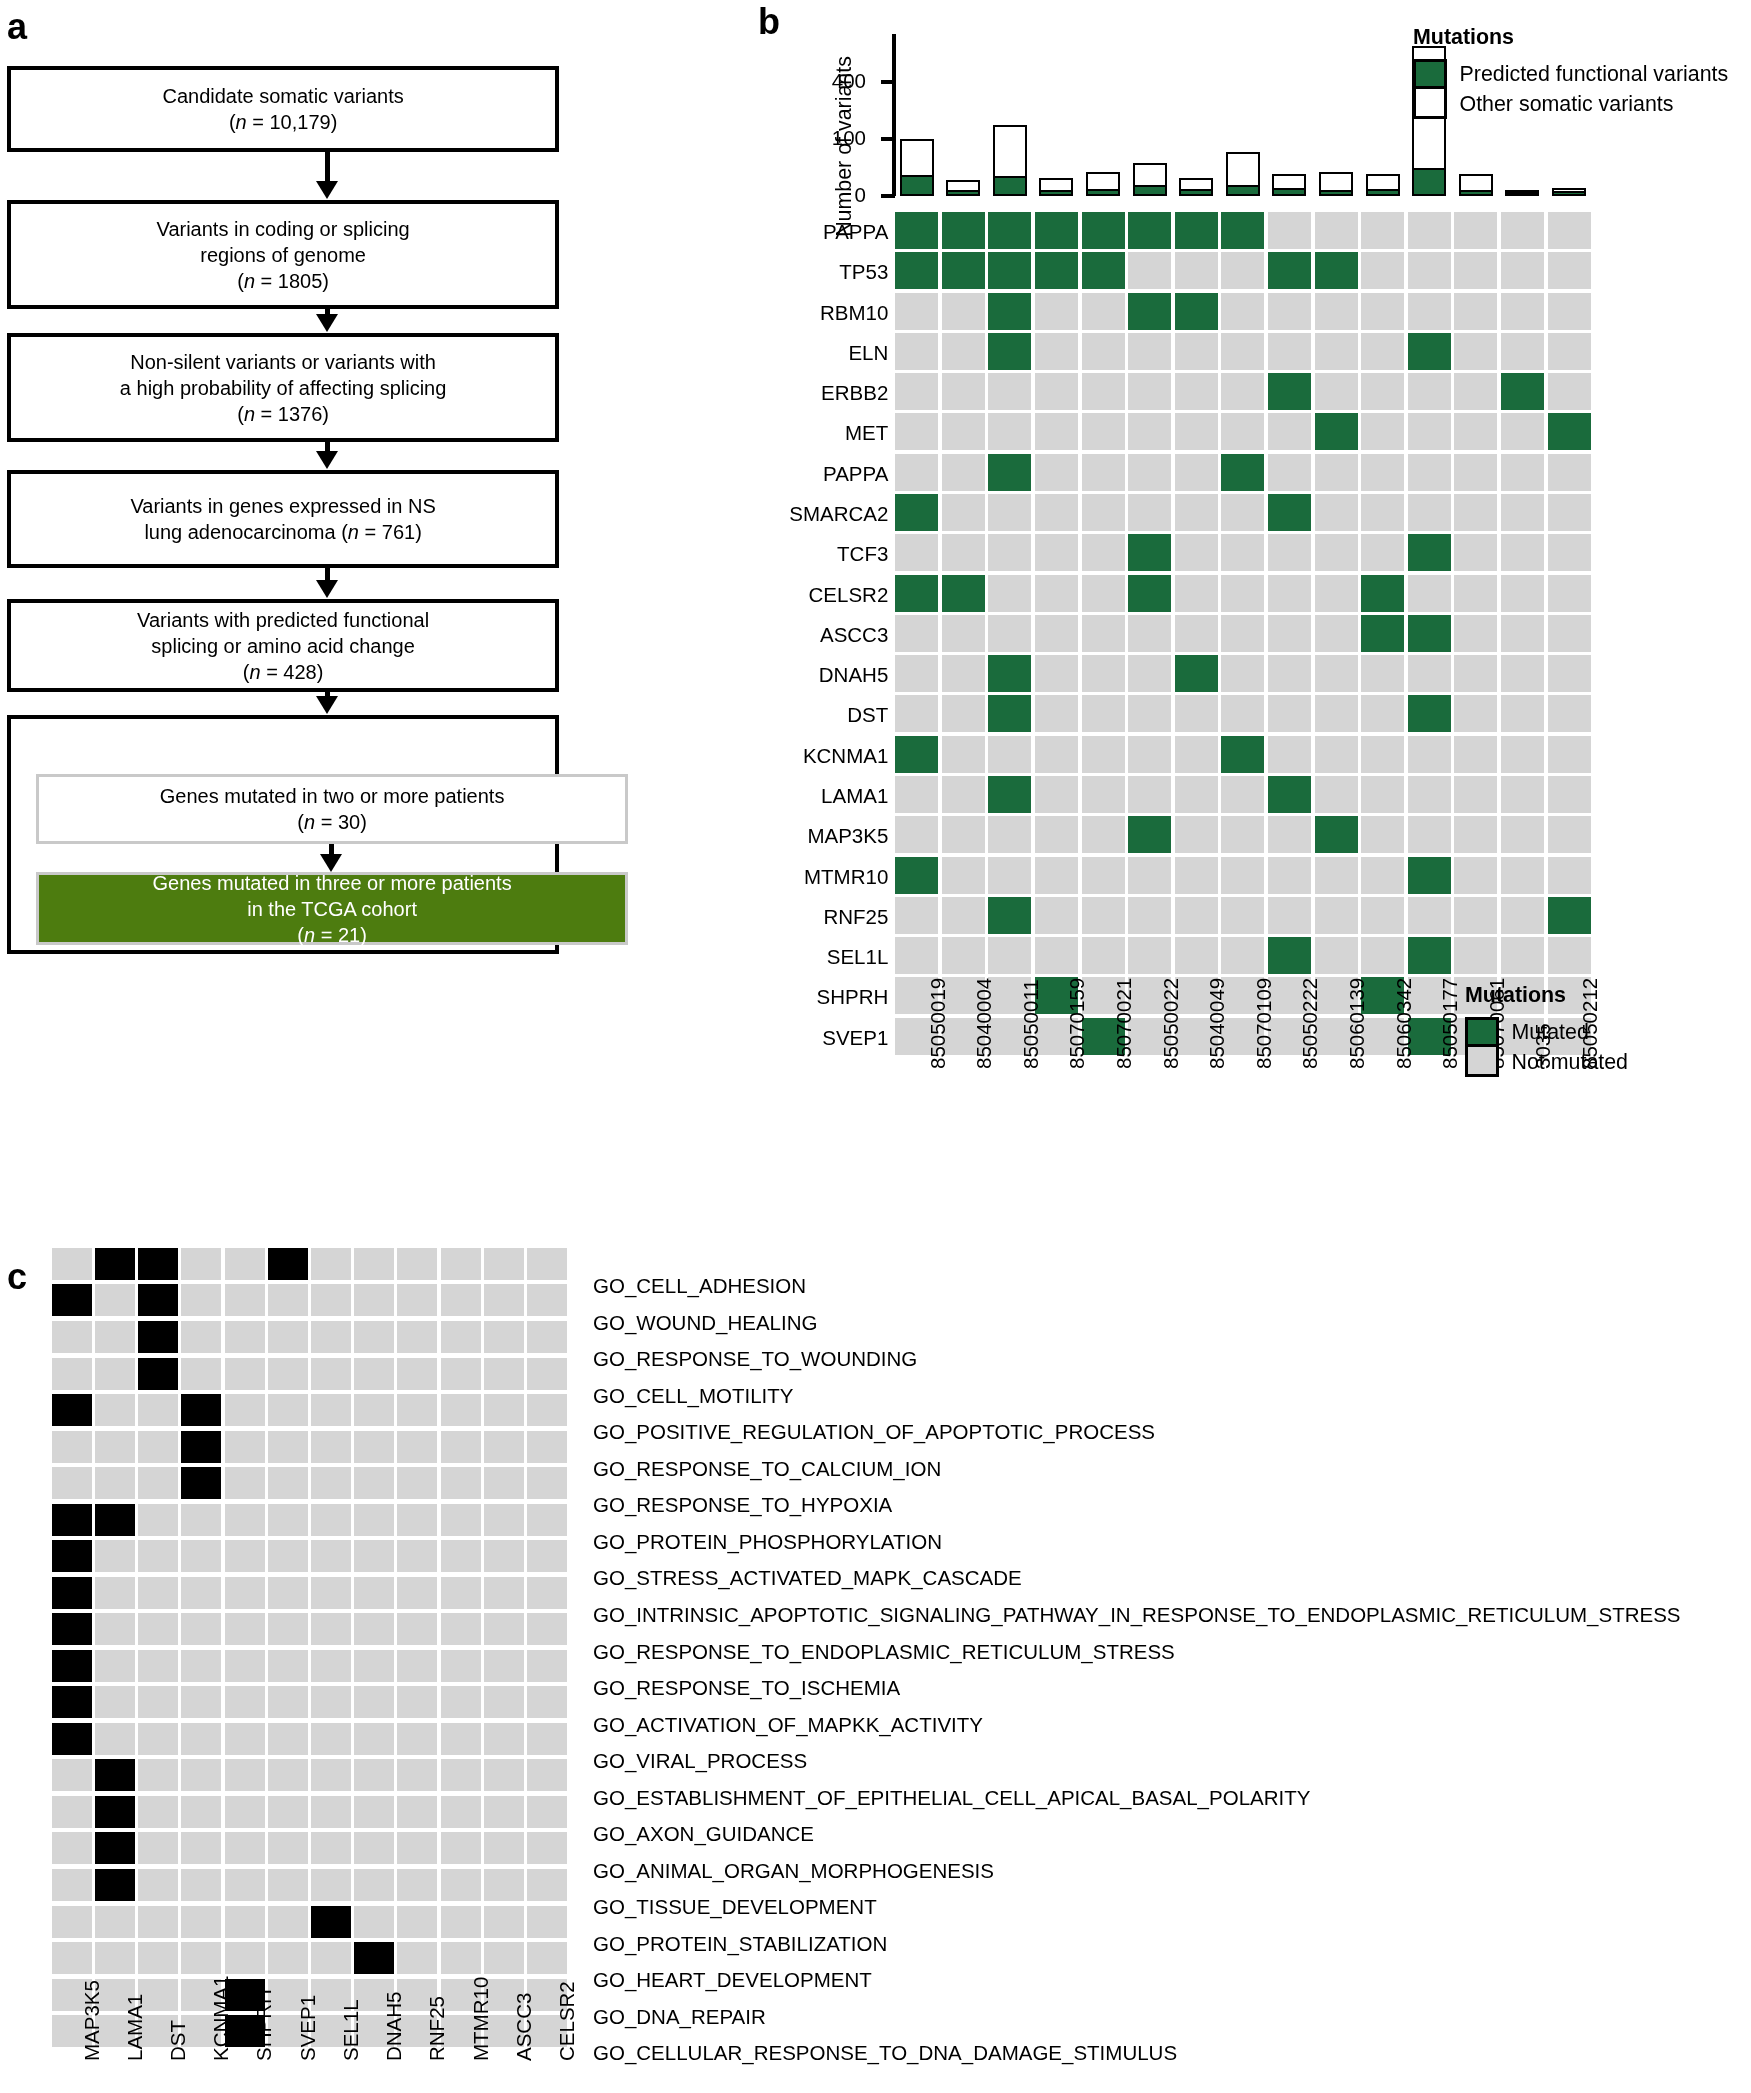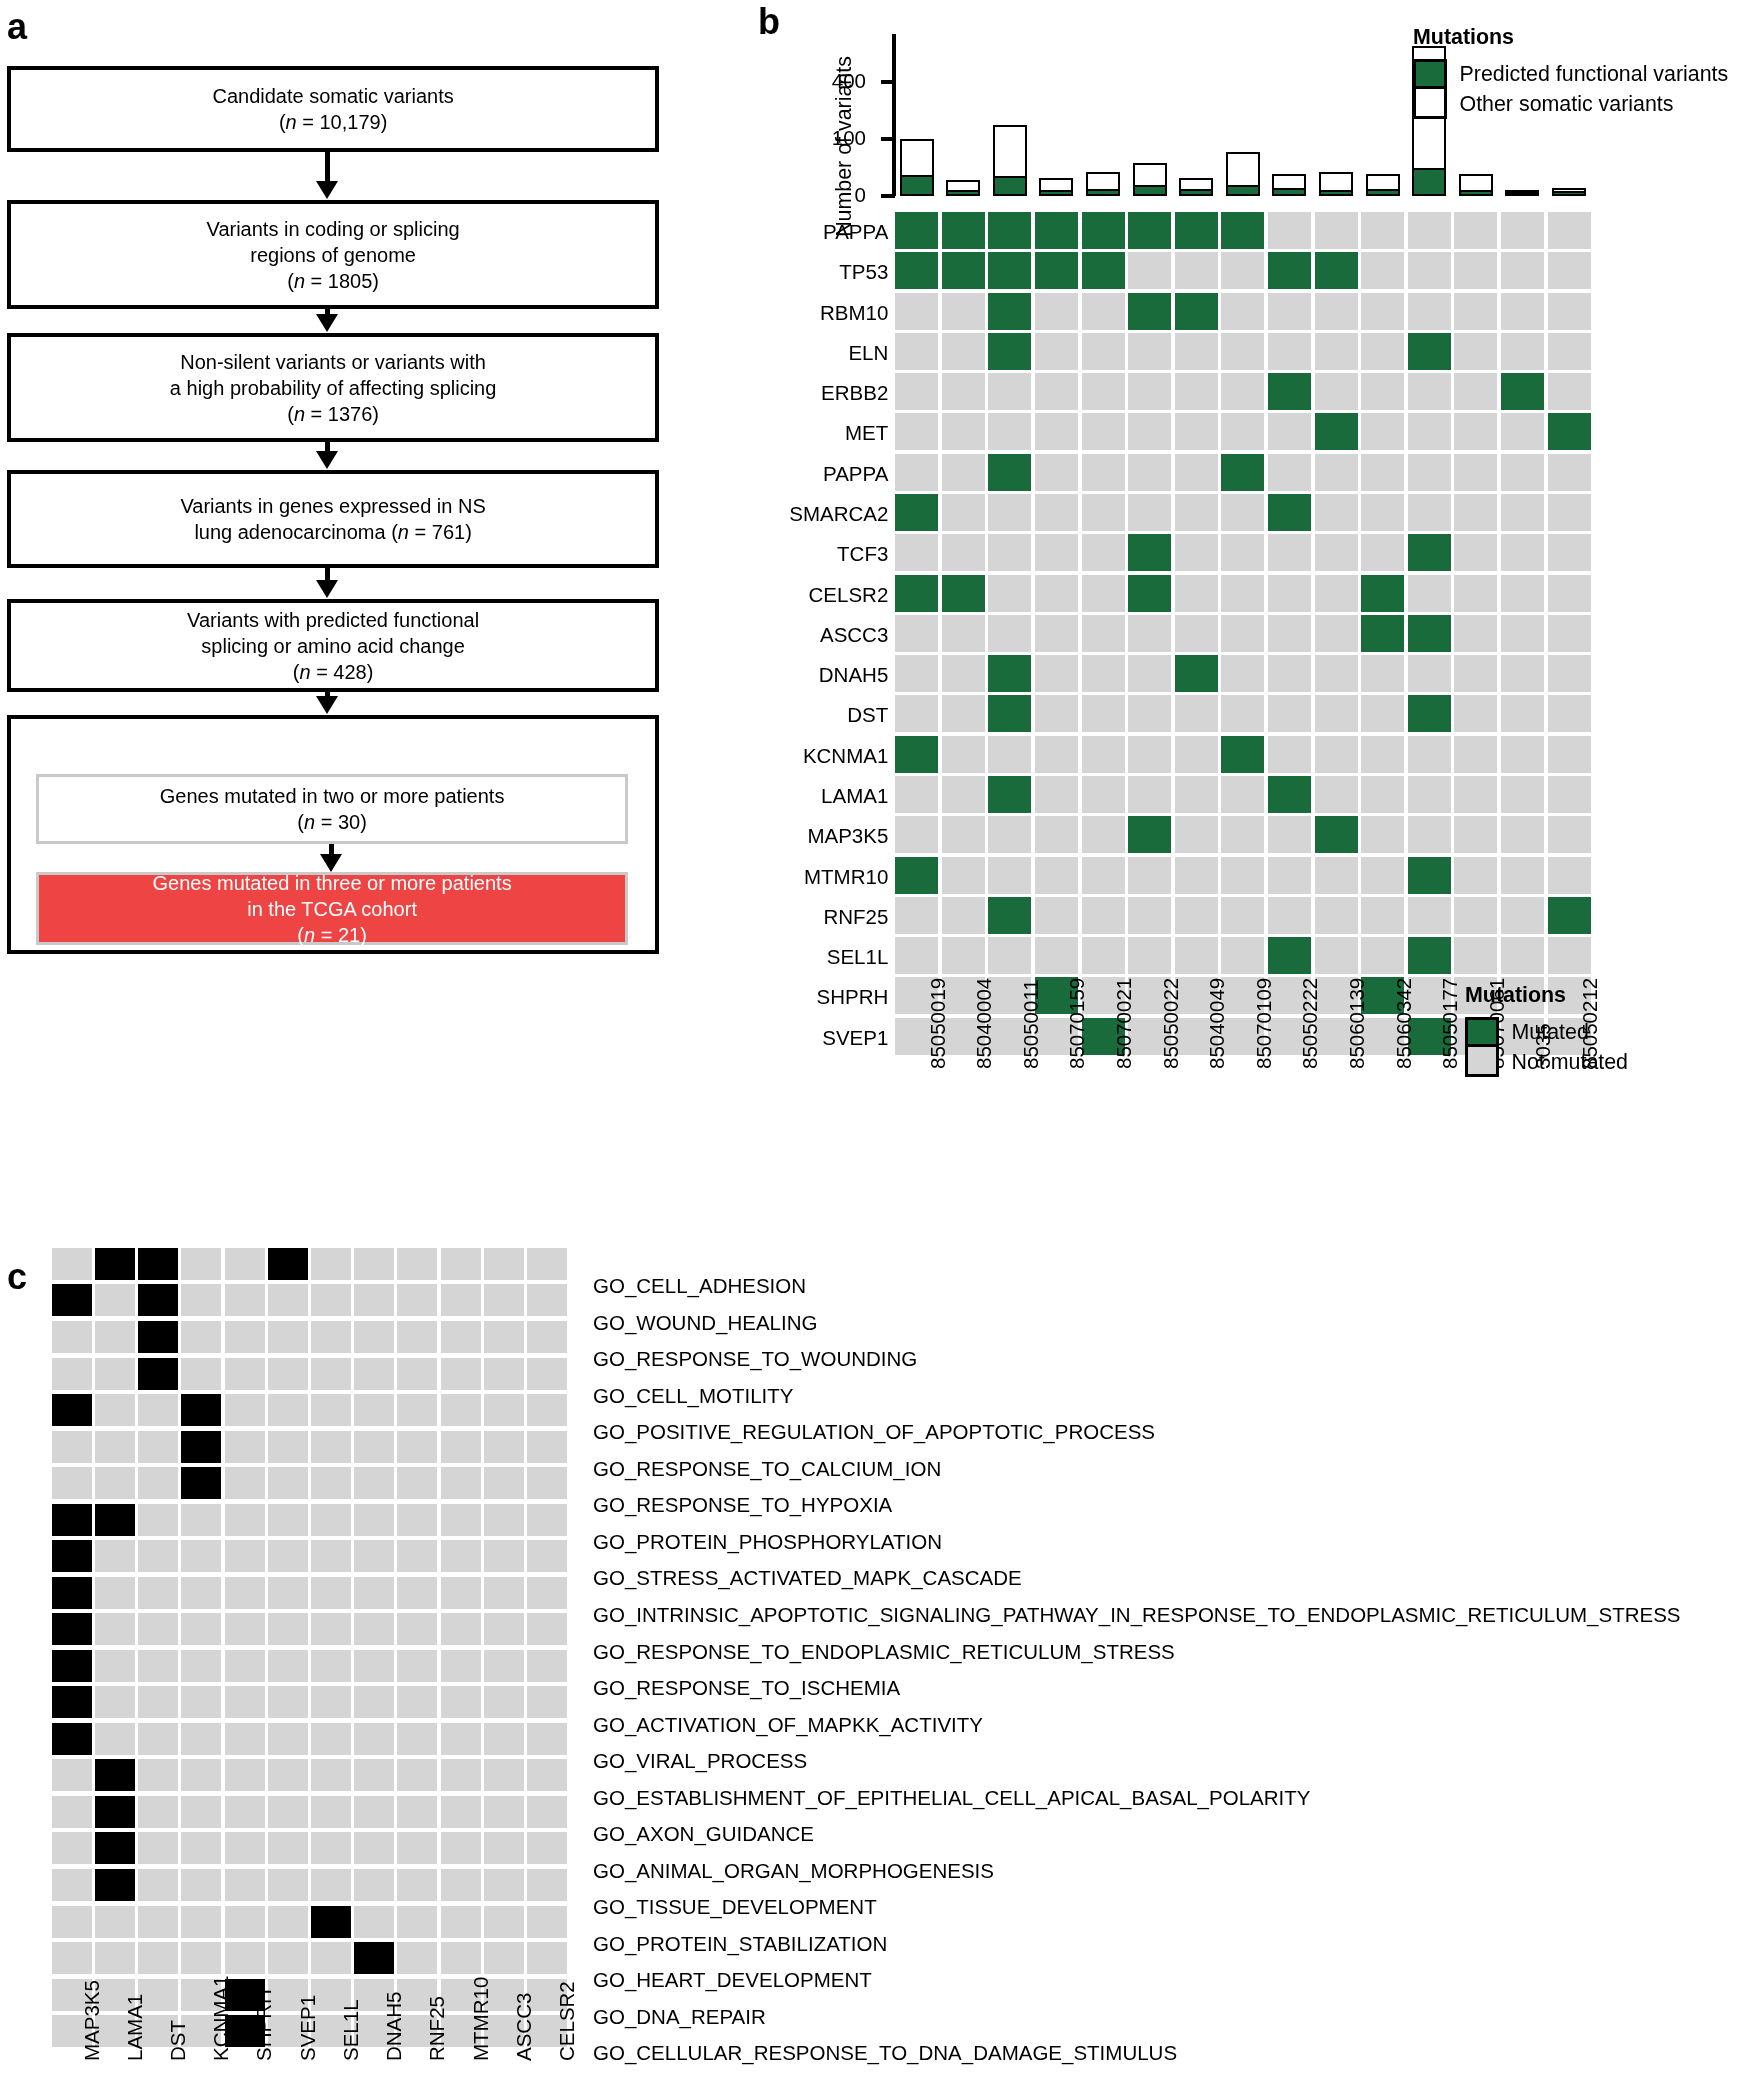--- a/index.html
+++ b/index.html
@@ -2,35 +2,35 @@
 <html style="font-size:14.3px"><head>
 <meta charset="utf-8">
 <style>
   html,body{margin:0;padding:0;background:#ffffff;}
   body{width:1751px;height:2093px;position:relative;font-family:"Liberation Sans",sans-serif;color:#000;}
   .panel-letter{position:absolute;font-weight:bold;font-size:36px;line-height:1;}
 
   
   #panel-a{position:absolute;left:0;top:0;width:749px;height:1230px;}
   #panel-a .letter{left:7.1px;top:9px;}
-  .flow-box{position:absolute;left:7.1px;width:652px;border:4.5px solid #000;background:#fff;
+  .flow-box{position:absolute;left:7.1px;width:552px;border:4.5px solid #000;background:#fff;
             box-sizing:border-box;display:flex;flex-direction:column;align-items:center;
             justify-content:center;text-align:center;font-size:20px;line-height:1.30;}
   .flow-box .ln{display:block;white-space:nowrap;}
   .flow-box .nval{font-weight:normal;}
   .flow-box .nval i{font-style:italic;}
   .arrow{position:absolute;left:325px;width:5.3px;background:#000;}
   .arrow:after{content:"";position:absolute;left:-9px;bottom:-17px;width:0;height:0;
                border-left:11.6px solid transparent;border-right:11.6px solid transparent;
                border-top:18px solid #000;}
   .inner-box{position:absolute;left:25px;width:592px;box-sizing:border-box;
              display:flex;flex-direction:column;align-items:center;justify-content:center;
              text-align:center;font-size:20px;line-height:1.30;}
   .inner-white{border:3.6px solid #c9c9c9;background:#fff;color:#000;}
-  .inner-green{border:3.6px solid #c9c9c9;background:#ef4444;color:#fff;}
+  .inner-green{border:3.6px solid #c9c9c9;background:#4d7c0f;color:#fff;}
 
   
   #panel-b{position:absolute;left:749px;top:0;width:1002px;height:1248px;}
   #panel-b .letter{left:9px;top:3.6px;}
   #b-ylabel{position:absolute;left:-21.4px;top:134px;width:232px;transform:rotate(-90deg);
             transform-origin:center center;text-align:center;font-size:21.4px;white-space:nowrap;}
   #b-axis{position:absolute;left:143px;top:34px;width:3.6px;height:162px;background:#000;}
   .b-tick{position:absolute;left:132px;width:14.3px;height:3.6px;background:#000;}
   .b-ticklabel{position:absolute;right:0;font-size:20.5px;text-align:right;width:62px;}
   .b-bar{position:absolute;box-sizing:border-box;border:2.7px solid #000;background:#fff;}

